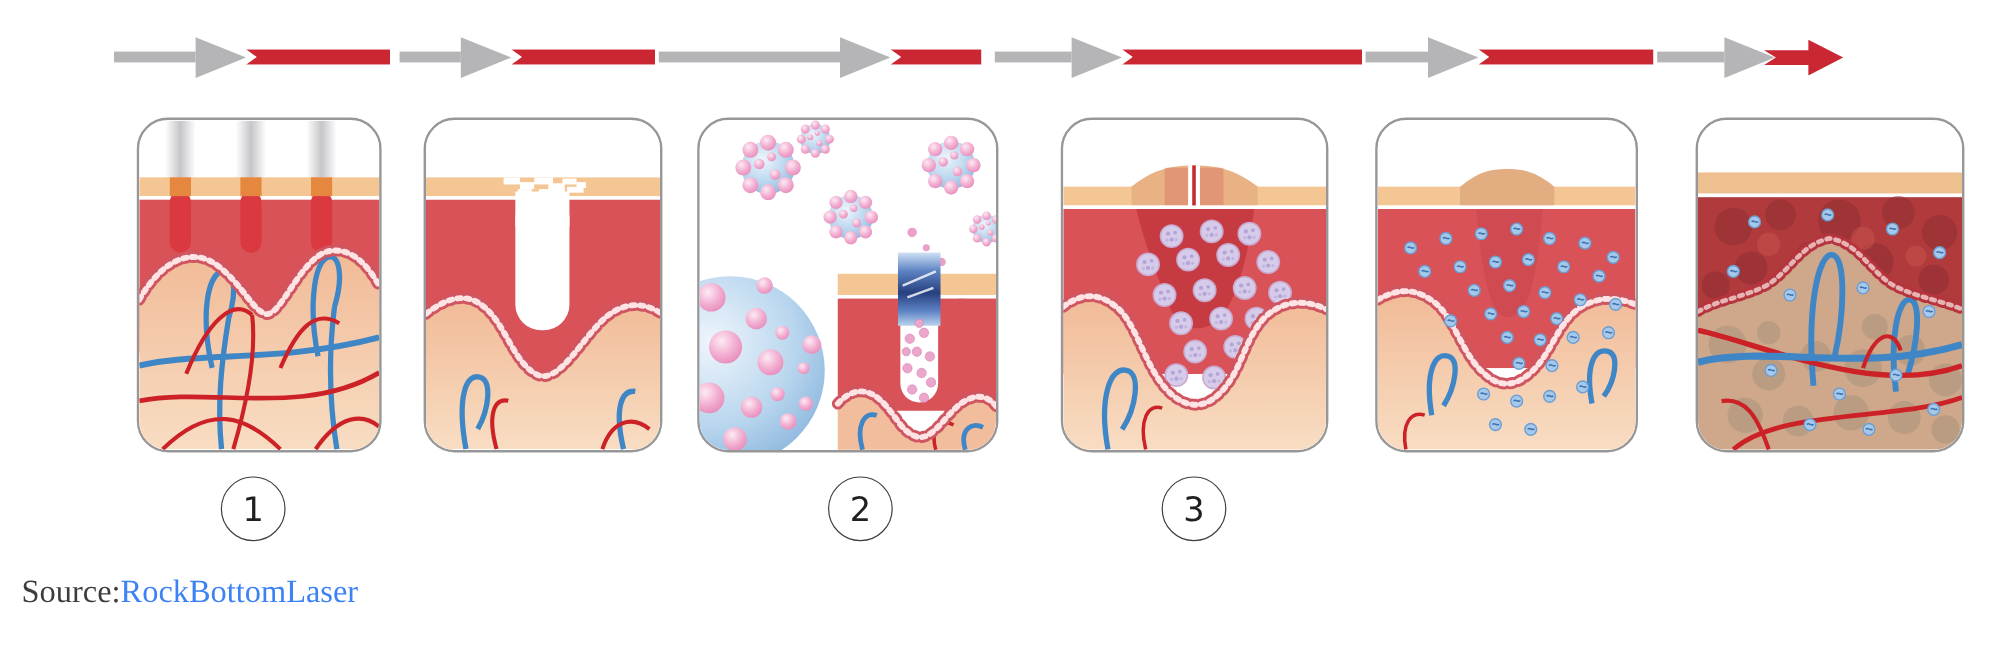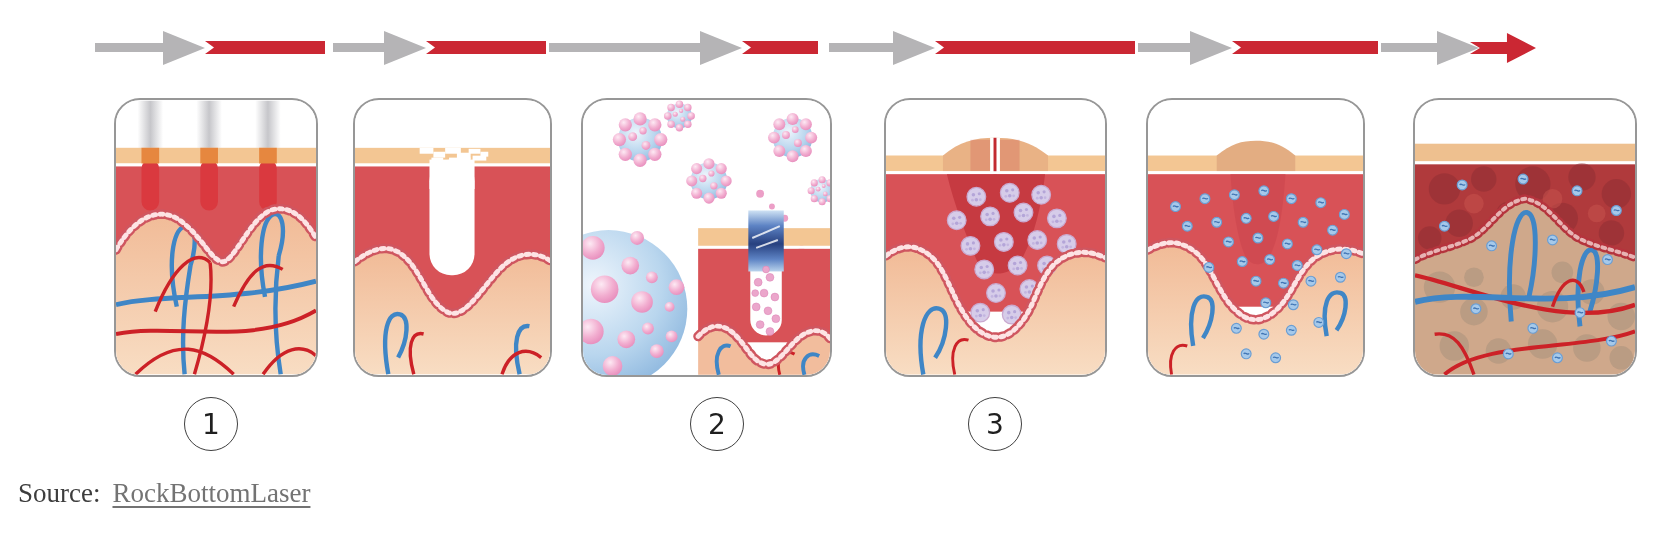--- a/index.html
+++ b/index.html
@@ -26,21 +26,21 @@
   .beadsI6{fill:none;stroke:#e7b4b4;stroke-width:4;stroke-dasharray:3 4.5;stroke-linecap:round;}
 
   
   .badge{position:absolute;top:397px;width:52px;height:52px;border:1.5px solid #3f3f3f;border-radius:50%;
          display:flex;align-items:center;justify-content:center;font-size:28px;color:#1f1f1f;
          font-family:"DejaVu Sans",sans-serif;background:#fff;}
 
   
   .source{position:absolute;left:18px;top:478px;font-family:"Liberation Serif",serif;
           font-size:27px;color:#3d3d3d;}
-  .source a{color:#737373;text-decoration:underline;text-underline-offset:4px;cursor:pointer;margin-left:12px;}
+  .source a{color:#3b82f6;text-underline-offset:4px;cursor:pointer;margin-left:0;}
 </style>
 </head>
 <body>
 
 <div id="app">
 
   <div>
     <div class="tl-shaft" style="left:95px;width:68px;"></div>
     <div class="tl-head" style="left:163px;"></div>
     <div class="tl-red" style="left:205px;width:120px;"></div>

